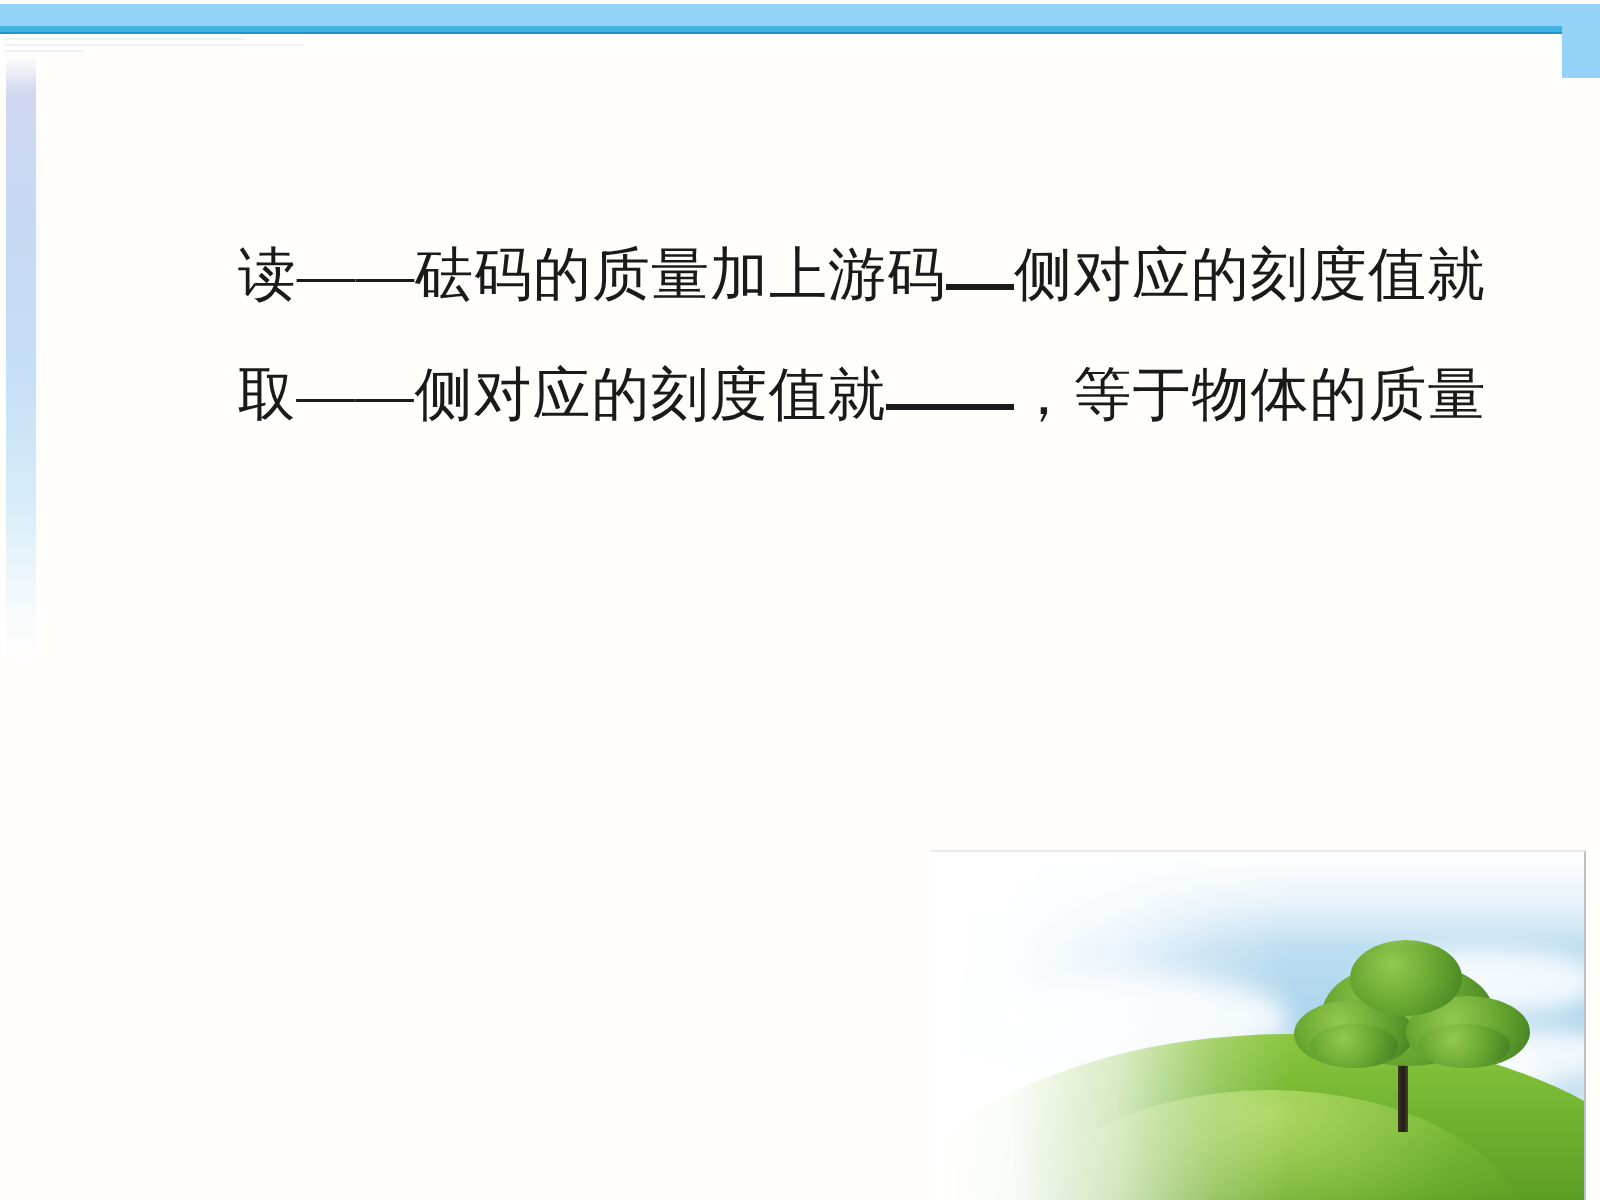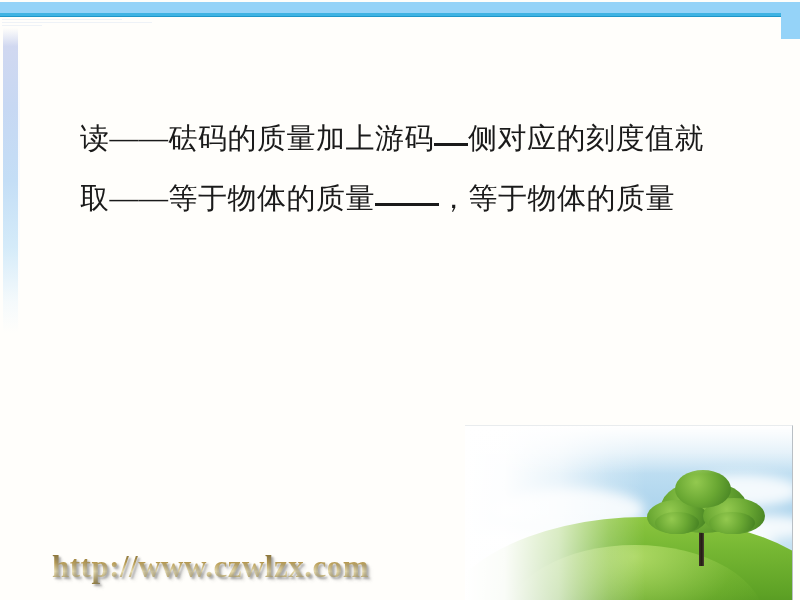--- a/index.html
+++ b/index.html
@@ -13,20 +13,21 @@
     font-family: "Liberation Serif", serif;
     overflow: hidden;
   }
 
   #slide {
     position: relative;
     width: 800px;
     height: 600px;
     background: #fffefb;
     overflow: hidden;
+    text-align: center;
   }
 
   
   .banner-light {
     position: absolute;
     left: 0;
     top: 2px;
     width: 800px;
     height: 14px;
     background: #95d3f8;
@@ -266,21 +267,21 @@
   <div class="left-strip-edge"></div>
 
   <div class="text-block">
 
     <div class="para">
       <span class="indent"></span><span>读——砝码的质量加上游码</span><span class="blank-s"></span><span>侧对应的刻度值就</span>
     </div>
 
 
     <div class="para">
-      <span class="indent"></span><span>取——等于物体的质量</span><span class="blank-m"></span><span>，等于物体的质量</span>
+      <span class="indent"></span><span>取——侧对应的刻度值就</span><span class="blank-m"></span><span>，等于物体的质量</span>
     </div>
 
 
   </div>
 
   <div class="photo">
     <div class="photo-sky"></div>
     <div class="cloud cloud-1"></div>
     <div class="cloud cloud-2"></div>
     <div class="cloud cloud-3"></div>
@@ -292,15 +293,14 @@
     <div class="tree-crown crown-a"></div>
     <div class="tree-crown crown-b"></div>
     <div class="tree-crown crown-c"></div>
     <div class="tree-crown crown-d"></div>
     <div class="tree-crown crown-e"></div>
     <div class="tree-crown crown-f"></div>
     <div class="photo-fade-left"></div>
     <div class="photo-fade-top"></div>
   </div>
 
-  <div class="site-url">http://www.czwlzx.com</div>
 
 </div>
 
 </body></html>

